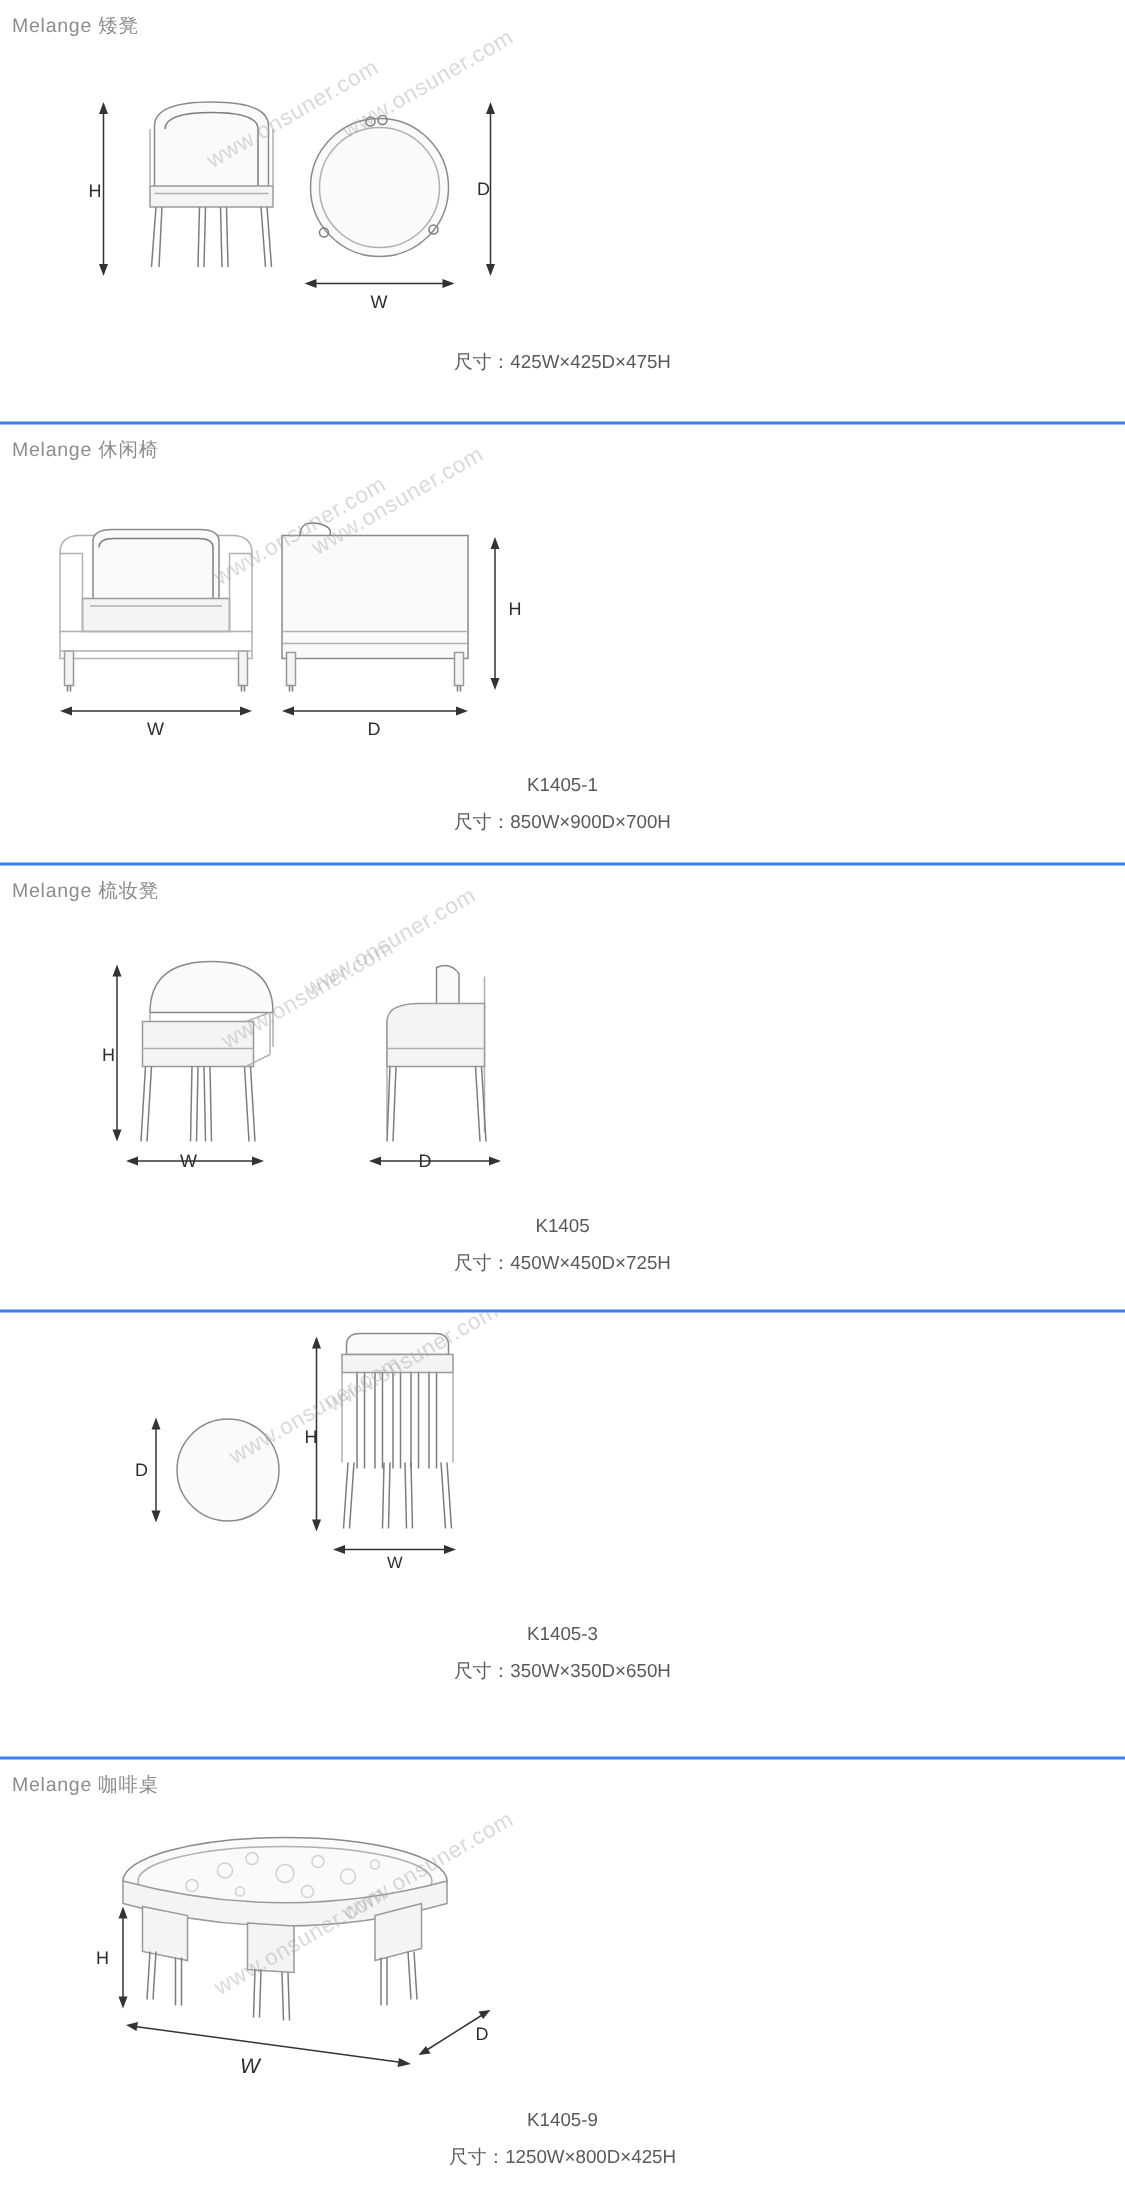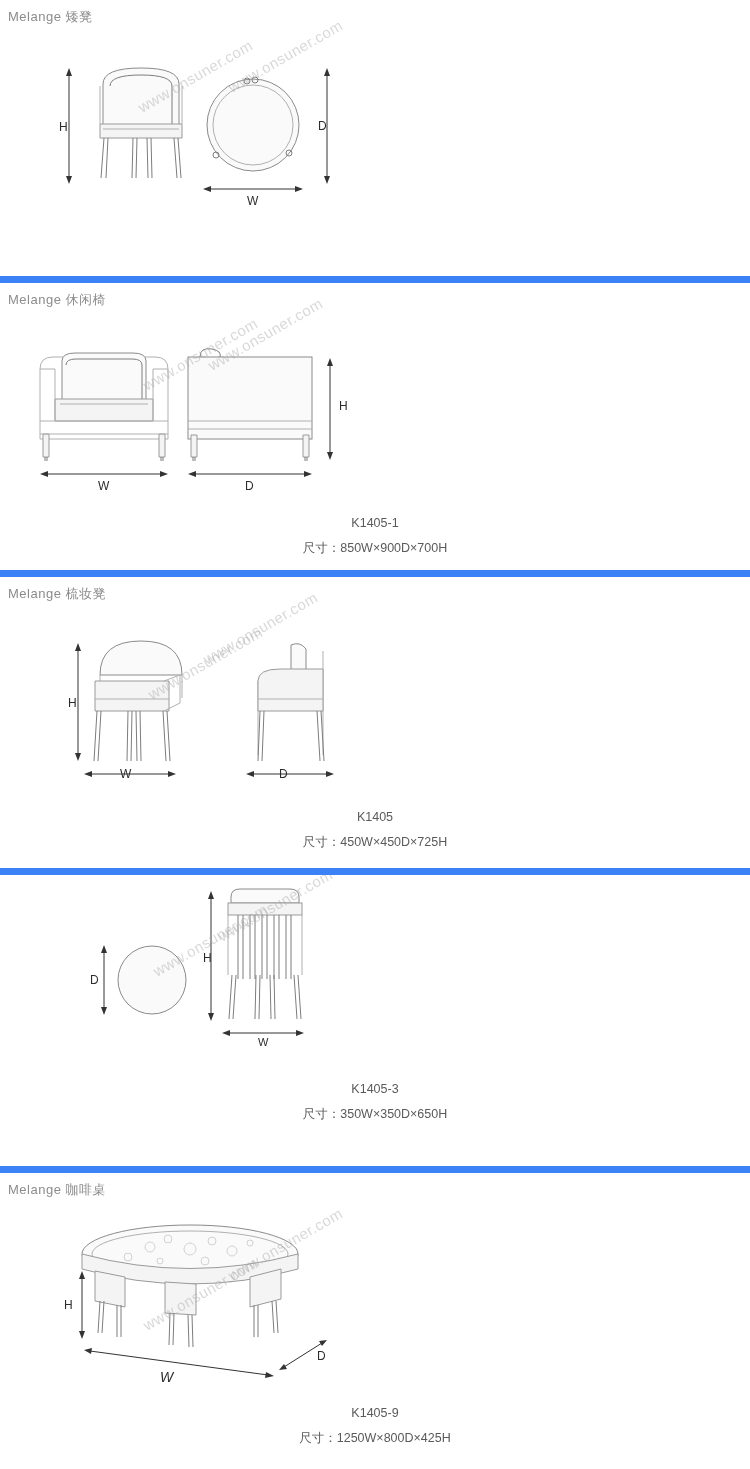--- a/index.html
+++ b/index.html
@@ -14,21 +14,21 @@
     color: #333333;
     -webkit-font-smoothing: antialiased;
   }
   .page {
     width: 750px;
     position: relative;
   }
   .product-block {
     position: relative;
     width: 750px;
-    border-bottom: 7px solid #3b82f6;
+    border-bottom: 2px solid #3b82f6;
     padding: 0;
     overflow: hidden;
   }
   .product-block:last-child { border-bottom: none; }
   .block-title {
     font-size: 13px;
     color: #8c8c8c;
     padding: 8px 0 0 8px;
     letter-spacing: .5px;
     line-height: 18px;
@@ -123,20 +123,21 @@
         <line class="arrow" x1="327" y1="48" x2="327" y2="152"></line>
         <polygon class="arrowhead" points="327,42 324,50 330,50"></polygon>
         <polygon class="arrowhead" points="327,158 324,150 330,150"></polygon>
       </svg>
 
       <span class="dim-label" style="left:59px; top:94px;">H</span>
       <span class="dim-label" style="left:247px; top:168px;">W</span>
       <span class="dim-label" style="left:318px; top:93px;">D</span>
     </div>
 
+    <div class="caption cap-dims">尺寸：425W×425D×475H</div>
   </div>
 
   <div class="product-block" style="height:294px;">
     <div class="block-title">Melange 休闲椅</div>
 
     <div class="diagram" style="height:200px;">
       <span class="wm" style="left:140px; top:70px;">www.onsuner.com</span>
       <span class="wm" style="left:205px; top:50px;">www.onsuner.com</span>
 
       <svg width="750" height="200">

